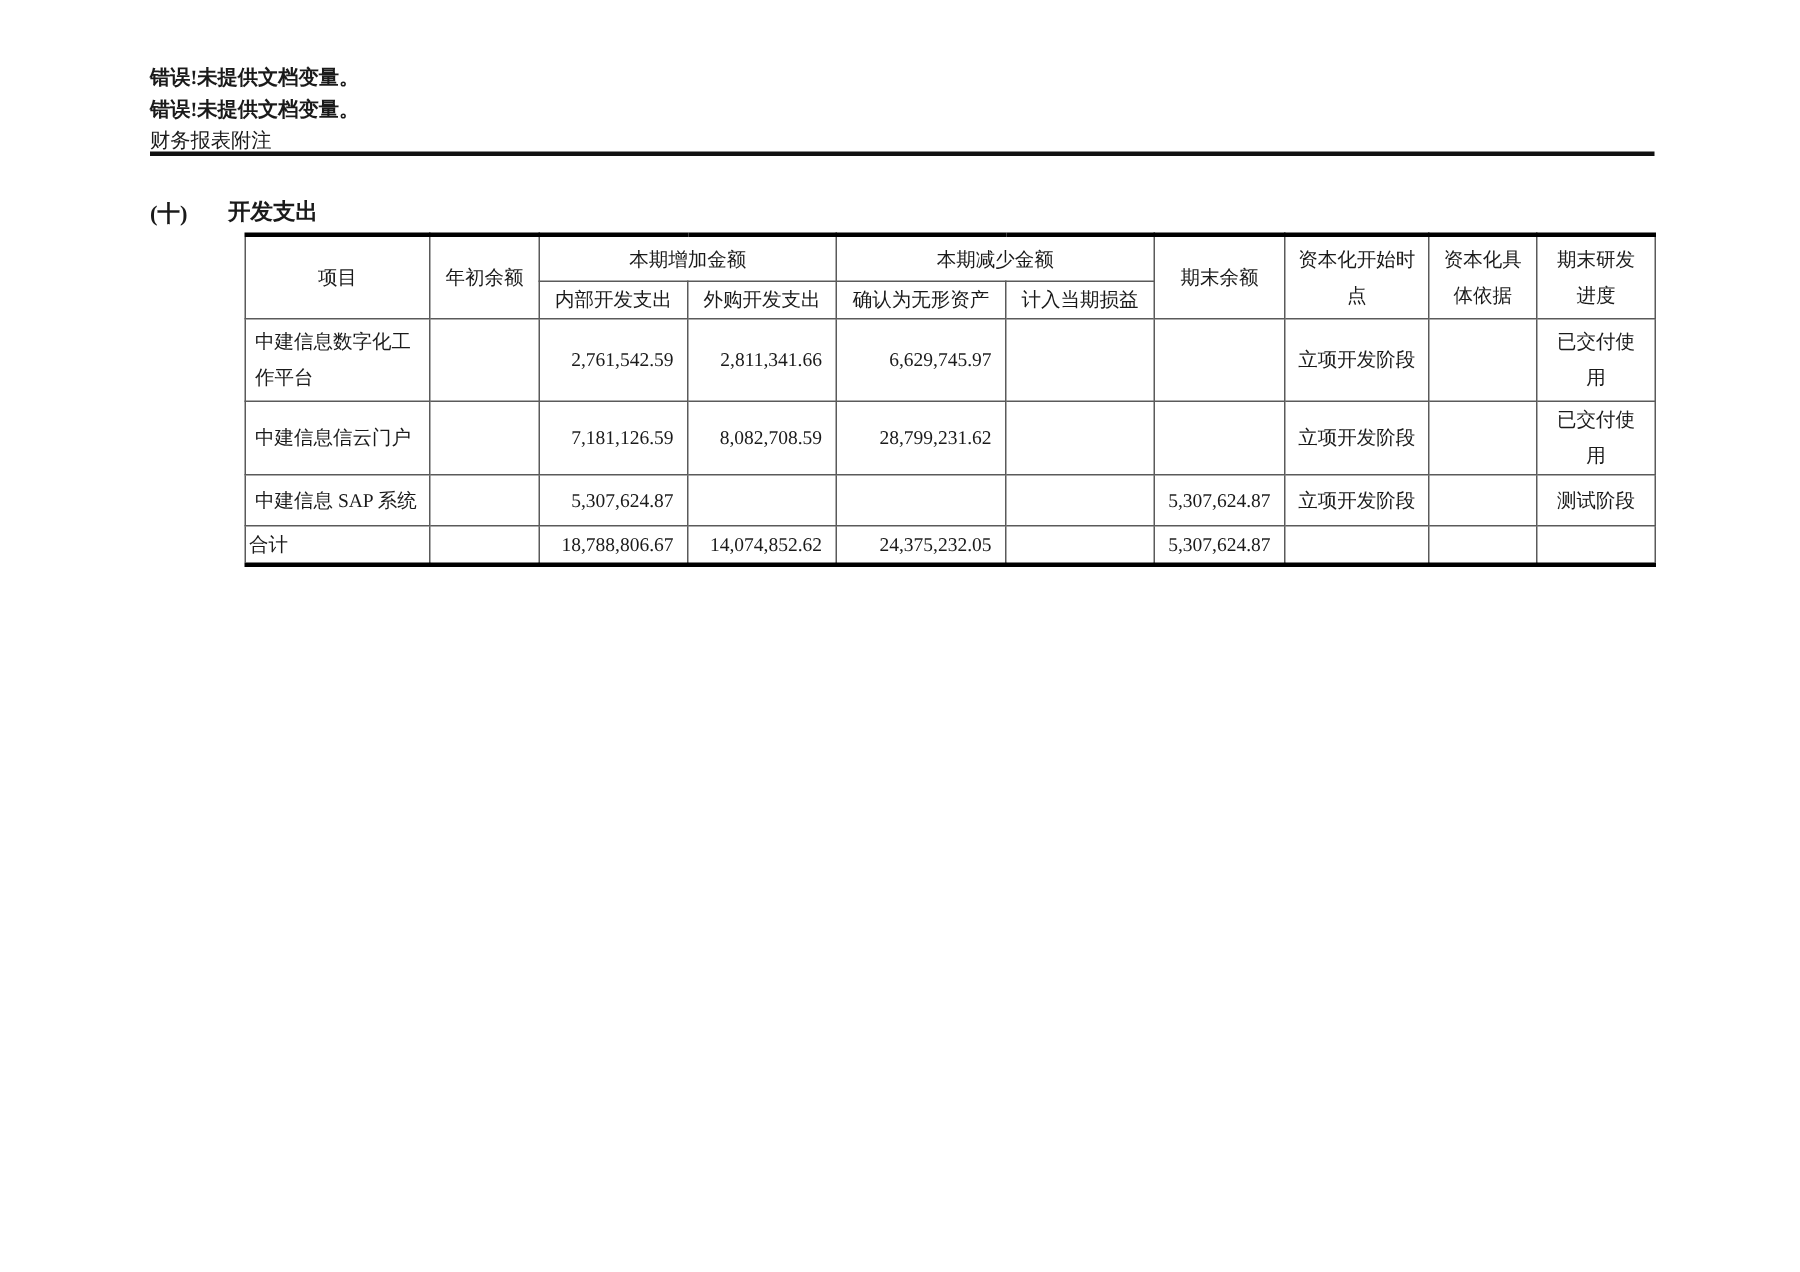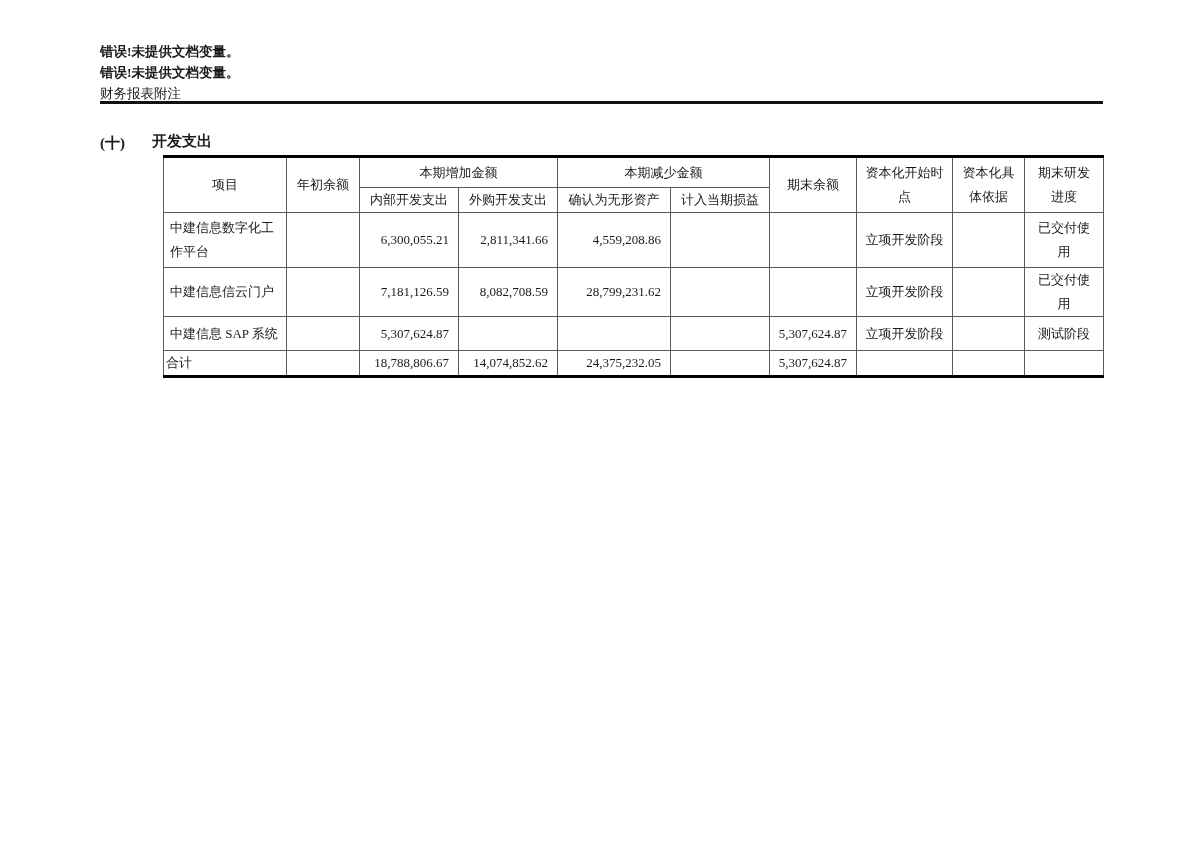--- a/index.html
+++ b/index.html
@@ -117,23 +117,23 @@
       <tr class="hrow2">
         <td>内部开发支出</td>
         <td>外购开发支出</td>
         <td>确认为无形资产</td>
         <td>计入当期损益</td>
       </tr>
 
       <tr class="drow1">
         <td class="item-cell"><span class="item-wrap">中建信息数字化工作平台</span></td>
         <td></td>
-        <td class="num">6,300,055.21</td>
+        <td class="num">2,761,542.59</td>
         <td class="num">2,811,341.66</td>
-        <td class="num">4,559,208.86</td>
+        <td class="num">6,629,745.97</td>
         <td class="num"></td>
         <td class="num"></td>
         <td>立项开发阶段</td>
         <td></td>
         <td><span class="narrow-wrap">已交付使用</span></td>
       </tr>
 
       <tr class="drow2">
         <td class="item-cell">中建信息信云门户</td>
         <td></td>

